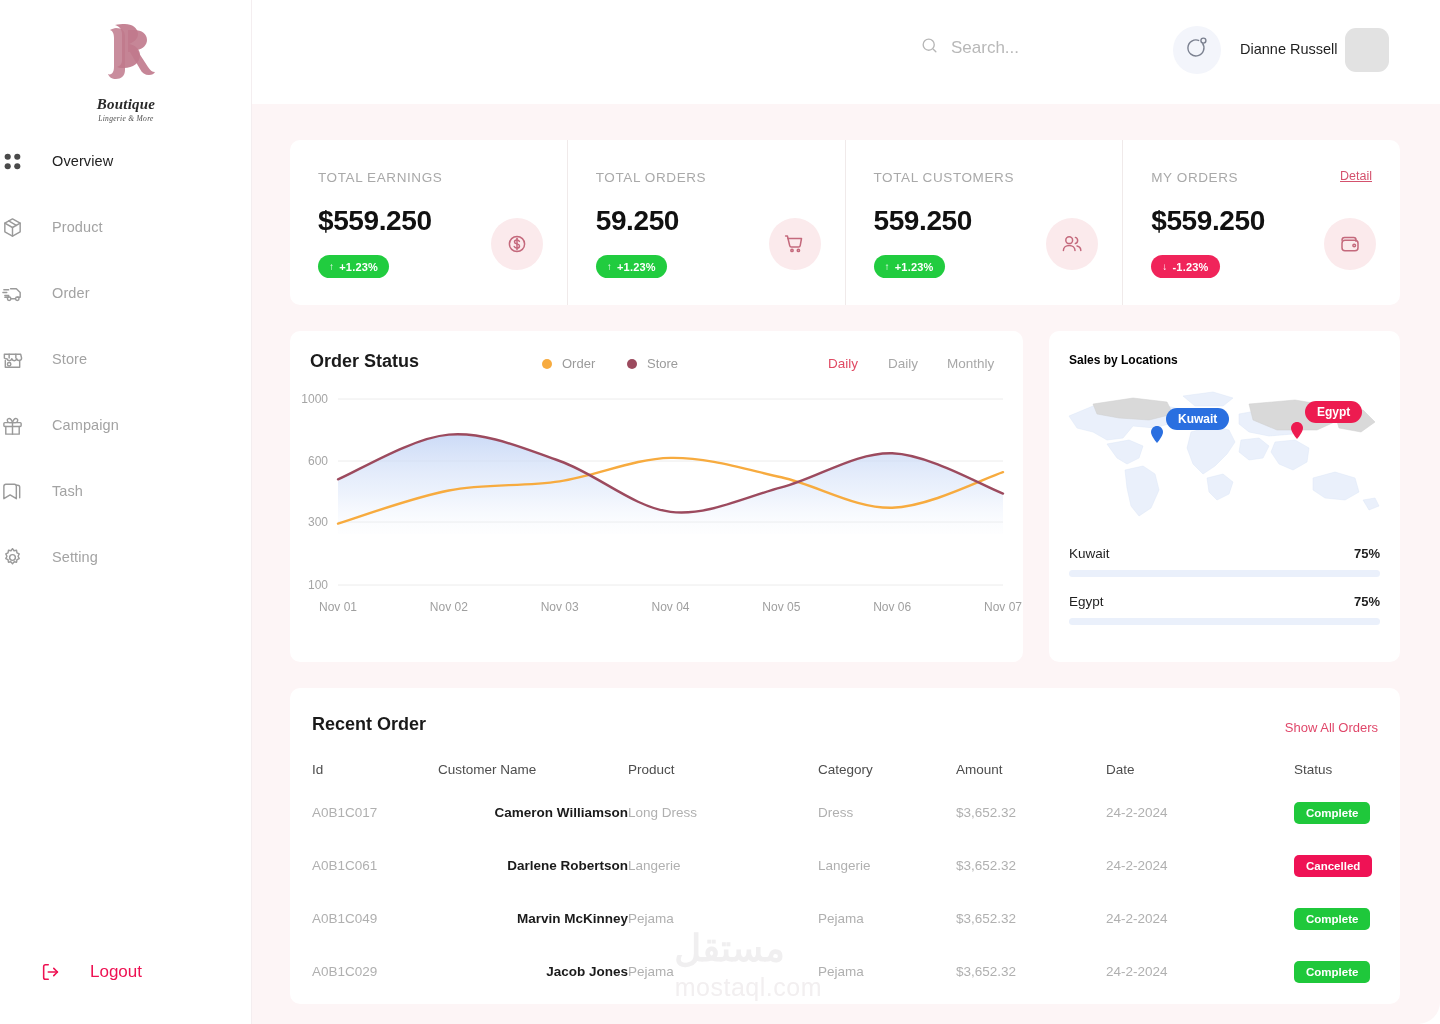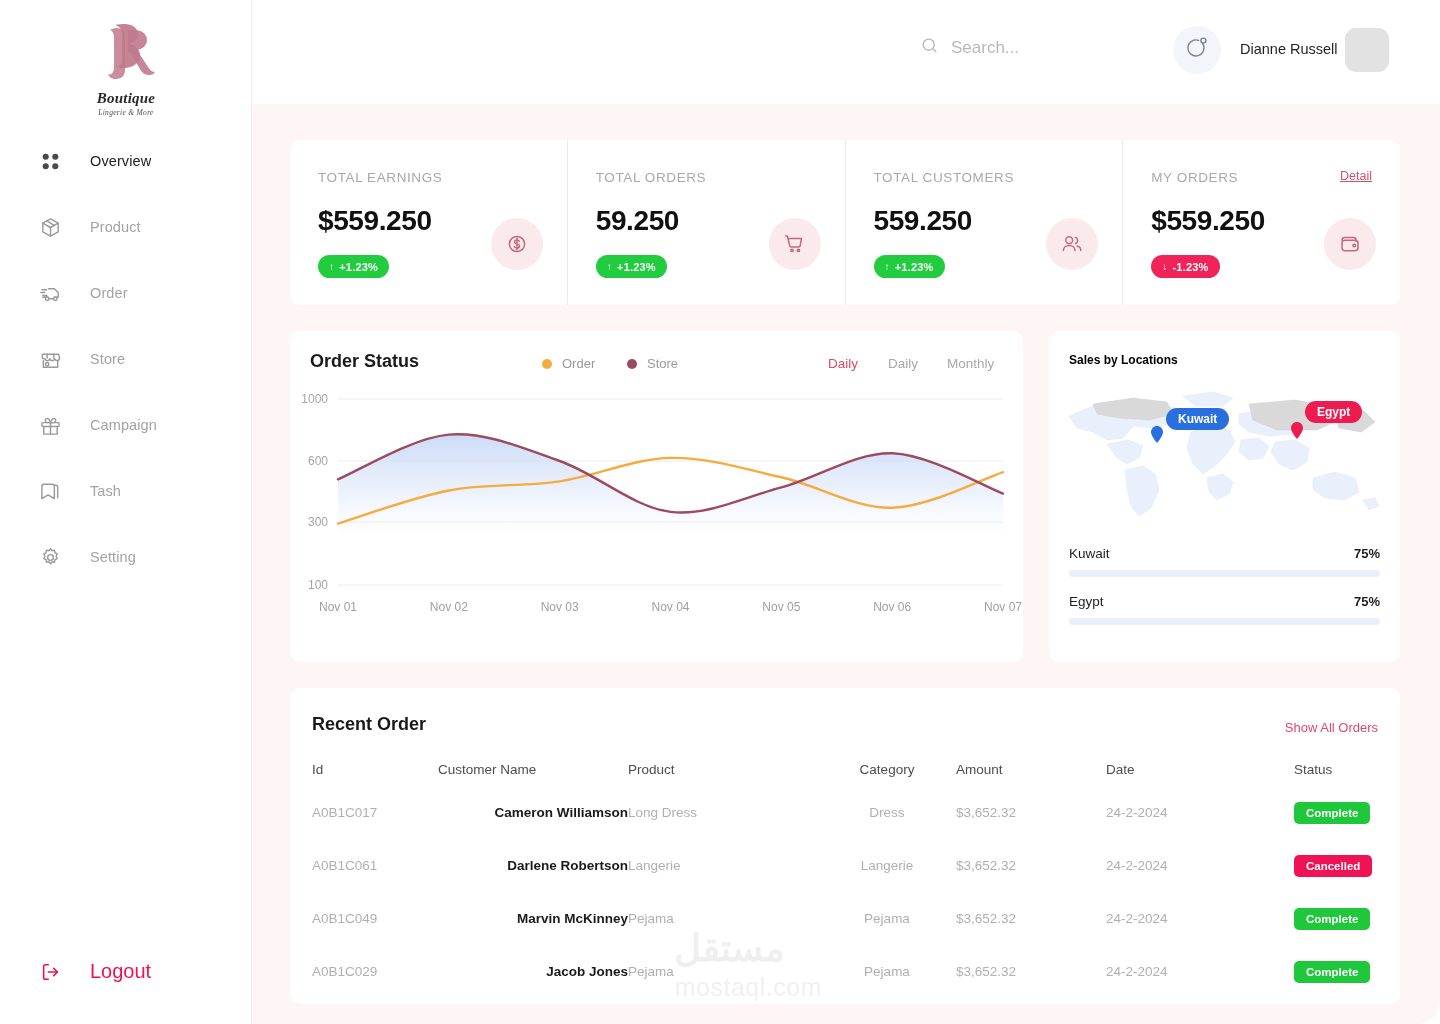--- a/index.html
+++ b/index.html
@@ -26,54 +26,54 @@
   }
   #logo-block {
     position: absolute; left: 0; top: 22px; width: 252px;
     display: flex; flex-direction: column; align-items: center;
   }
   #logo-mark { width: 62px; height: 60px; display:block; }
   #logo-title {
     font-family: "Liberation Serif", serif;
     font-style: italic; font-weight: bold;
     font-size: 15px; color: #2a2a2a; letter-spacing: .2px;
-    margin-top: 8px;
+    margin-top: 14px;
   }
   #logo-sub {
     font-family: "Liberation Serif", serif;
     font-style: italic;
     font-size: 7.5px; color: #4a4a4a; letter-spacing: .3px;
     margin-top: 1px;
   }
 
   .nav-list { position: absolute; left: 0; top: 136px; width: 252px; }
   .nav-item {
     display: flex; align-items: center;
-    height: 50px; padding-left: 38px;
+    height: 50px; 
     cursor: pointer; margin-bottom: 16px;
   }
   .nav-icon {
     width: 25px; height: 25px; flex: 0 0 25px;
     display: flex; align-items: center; justify-content: center;
     color: #9a9a9a;
   }
   .nav-icon svg { display: block; }
   .nav-label {
     margin-left: 27px;
     font-size: 14.5px; color: #a3a3a3; letter-spacing: .1px;
   }
   .nav-item.active .nav-icon { color: #4a4a4a; }
   .nav-item.active .nav-label { color: #222; }
 
   #logout-item {
     position: absolute; left: 38px; bottom: 40px;
     display: flex; align-items: center; cursor: pointer;
   }
   #logout-item .nav-icon { color: #ee1152; }
-  #logout-label { margin-left: 27px; font-size: 20px; color: #ee1152; }
+  #logout-label { margin-left: 27px; font-size: 17px; color: #ee1152; }
 
   
   #topbar {
     position: absolute; left: 252px; top: 0;
     width: 1188px; height: 104px; background: #ffffff;
   }
   #search-wrap {
     position: absolute; left: 668px; top: 36px;
     display: flex; align-items: center; width: 300px; cursor: text;
   }
@@ -219,21 +219,21 @@
     font-size: 18px; font-weight: bold; color: #1a1a1a;
   }
   #show-all {
     position: absolute; right: 22px; top: 32px;
     font-size: 13px; color: #e0476a; cursor: pointer;
   }
   #tbl { position: absolute; left: 22px; top: 64px; width: 1066px; }
   .trow { display: flex; align-items: center; height: 53px; }
   .trow.head { height: 34px; }
   .c0 { width: 126px; } .c1 { width: 190px; } .c2 { width: 190px; }
-  .c3 { width: 138px; text-align: center; } .c4 { width: 150px; } .c5 { width: 188px; } .c6 { width: 84px; }
+  .c3 { width: 138px; } .c4 { width: 150px; } .c5 { width: 188px; } .c6 { width: 84px; }
   .trow.head > div { font-size: 13.5px; color: #4d4d4d; }
   .cell { font-size: 13.5px; color: #b0b0b0; }
   .cell.name { color: #1b1b1b; font-weight: bold; text-align: right; }
   .pill {
     display: inline-flex; align-items: center; justify-content: center;
     height: 22px; padding: 0 12px; border-radius: 5px;
     font-size: 11.5px; color: #fff; font-weight: bold;
   }
   .pill.complete { background: #1fc83b; }
   .pill.cancelled { background: #ef1255; }

